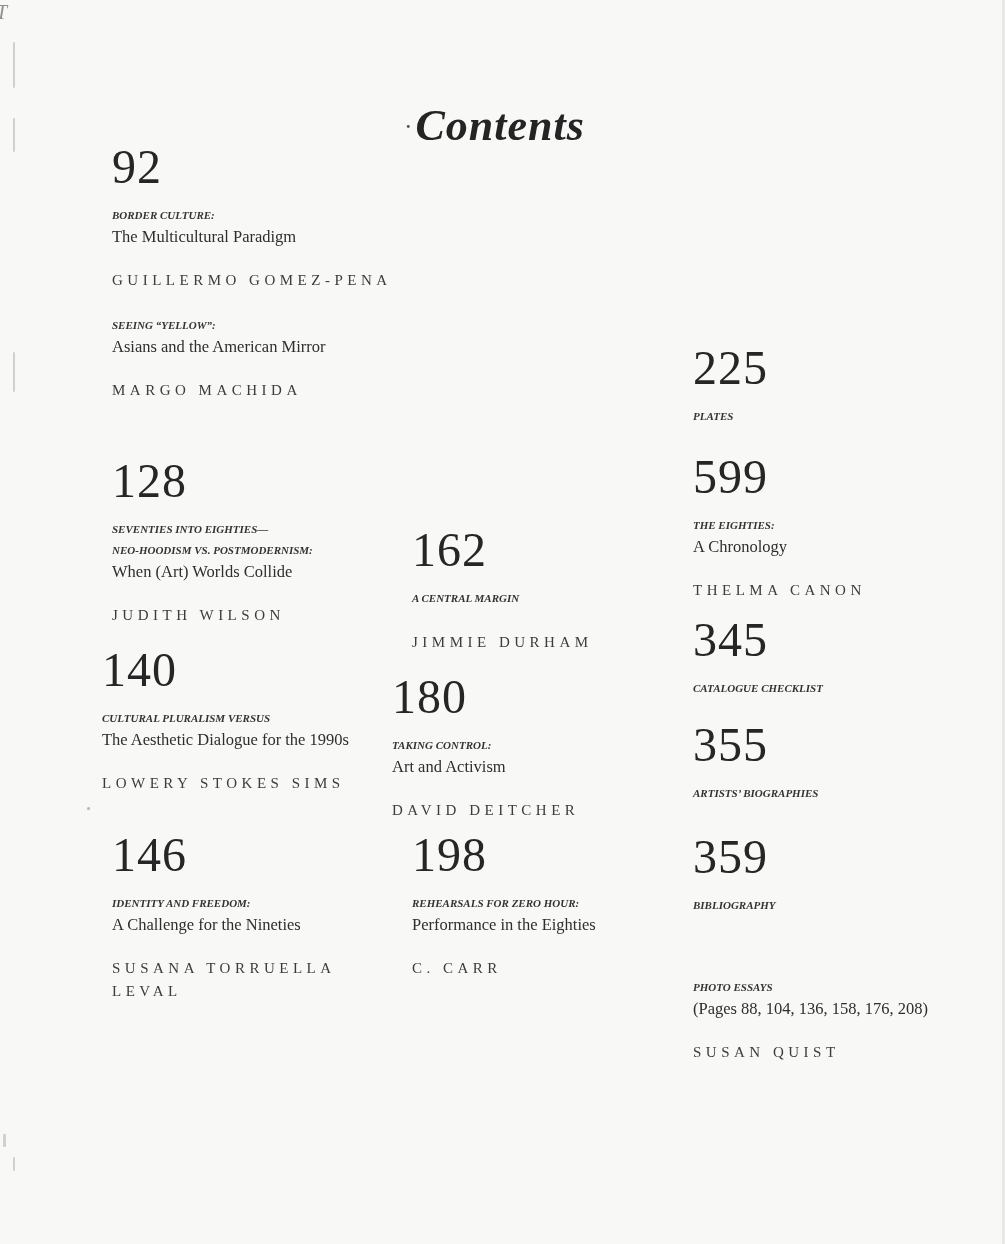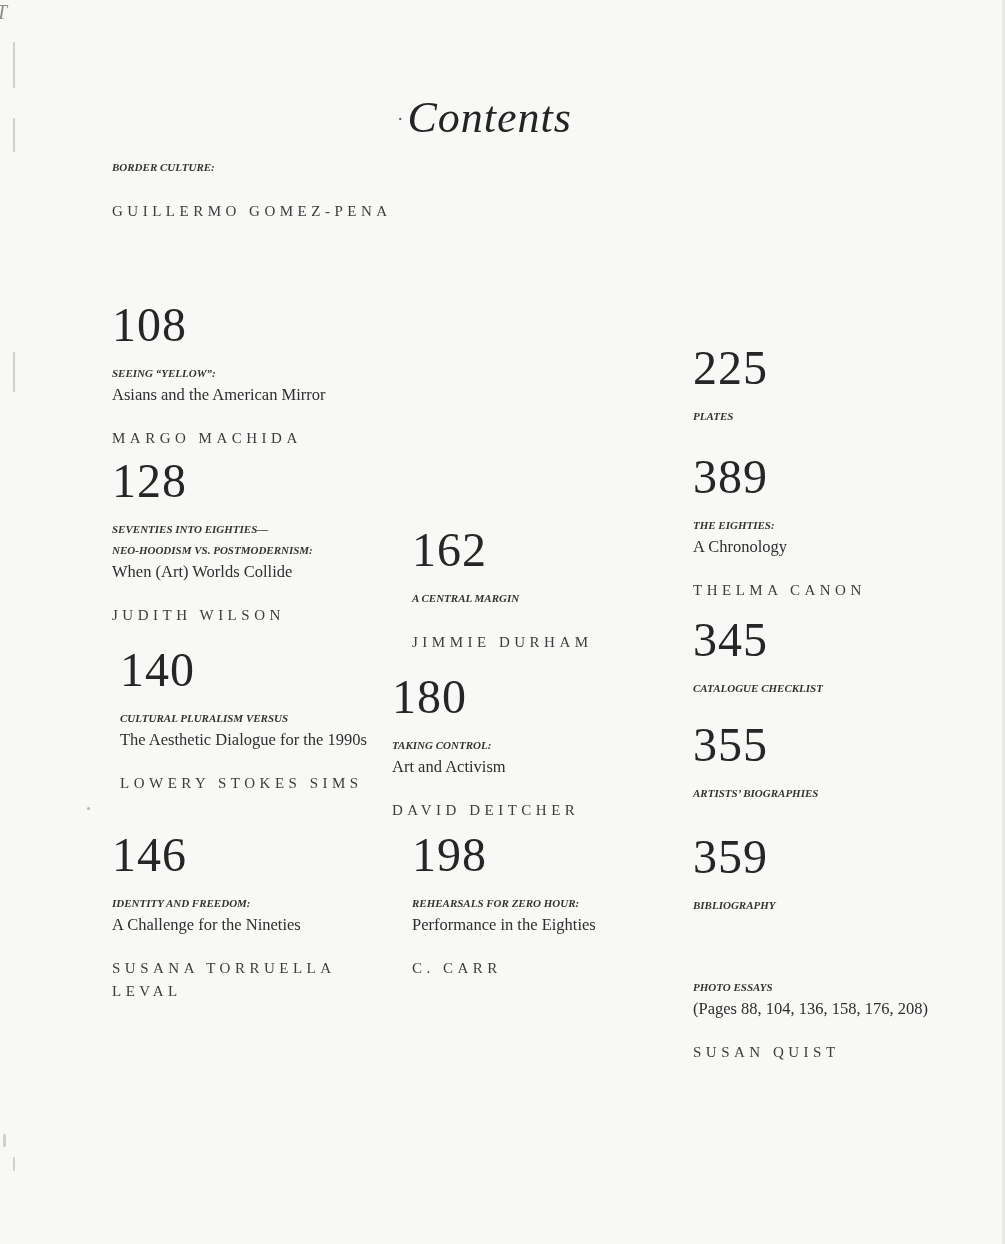--- a/index.html
+++ b/index.html
@@ -6,22 +6,22 @@
   body{
     width:1005px;height:1244px;
     background:#f8f8f6;
     font-family:"Liberation Serif", serif;
     color:#2e2e2e;
     position:relative;
     overflow:hidden;
   }
   .page{position:absolute;inset:0;}
   .doc-title{
-    position:absolute;left:398px;top:92px;margin:0;
-    font-size:44px;font-weight:400;font-style:italic;
+    position:absolute;left:398px;top:92px;margin:8px;
+    font-size:44px;font-weight:700;font-style:italic;
     letter-spacing:1px;color:#242424;white-space:nowrap;
   }
   .title-dot{
     font-style:normal;font-size:18px;vertical-align:12px;
     margin-right:4px;color:#555;
   }
   .entry{position:absolute;}
   .num{
     font-size:48px;line-height:48px;color:#262626;
     letter-spacing:1px;
@@ -69,30 +69,31 @@
   <div class="vline vl2"></div>
   <div class="vline vl3"></div>
   <div class="vline vl4"></div>
   <div class="vline vl5"></div>
   <div class="dot-artifact"></div>
   <div class="edge-right"></div>
 
   <h1 class="doc-title"><span class="title-dot">.</span><span>Contents</span></h1>
 
   <section class="entry" style="left:112px;top:143px;width:340px">
+    <div class="num">92</div>
     <div class="heading">
       <div class="t">BORDER CULTURE:</div>
+      <div class="s">The Multicultural Paradigm</div>
     </div>
     <div class="author">
       <div>GUILLERMO GOMEZ-PENA</div>
     </div>
   </section>
 
   <section class="entry" style="left:112px;top:301px;width:340px">
-    <div class="num">108</div>
     <div class="heading">
       <div class="t">SEEING “YELLOW”:</div>
       <div class="s">Asians and the American Mirror</div>
     </div>
     <div class="author">
       <div>MARGO MACHIDA</div>
     </div>
   </section>
 
   <section class="entry" style="left:112px;top:457px;width:340px">
@@ -100,21 +101,21 @@
     <div class="heading">
       <div class="t">SEVENTIES INTO EIGHTIES—</div>
       <div class="t">NEO-HOODISM VS. POSTMODERNISM:</div>
       <div class="s">When (Art) Worlds Collide</div>
     </div>
     <div class="author">
       <div>JUDITH WILSON</div>
     </div>
   </section>
 
-  <section class="entry" style="left:120px;top:646px;width:340px">
+  <section class="entry" style="left:102px;top:646px;width:340px">
     <div class="num">140</div>
     <div class="heading">
       <div class="t">CULTURAL PLURALISM VERSUS</div>
       <div class="s">The Aesthetic Dialogue for the 1990s</div>
     </div>
     <div class="author">
       <div>LOWERY STOKES SIMS</div>
     </div>
   </section>
 
@@ -164,21 +165,21 @@
 
 
   <section class="entry" style="left:693px;top:344px;width:290px">
     <div class="num">225</div>
     <div class="heading">
       <div class="t">PLATES</div>
     </div>
   </section>
 
   <section class="entry" style="left:693px;top:453px;width:290px">
-    <div class="num">389</div>
+    <div class="num">599</div>
     <div class="heading">
       <div class="t">THE EIGHTIES:</div>
       <div class="s">A Chronology</div>
     </div>
     <div class="author">
       <div>THELMA CANON</div>
     </div>
   </section>
 
   <section class="entry" style="left:693px;top:616px;width:290px">

